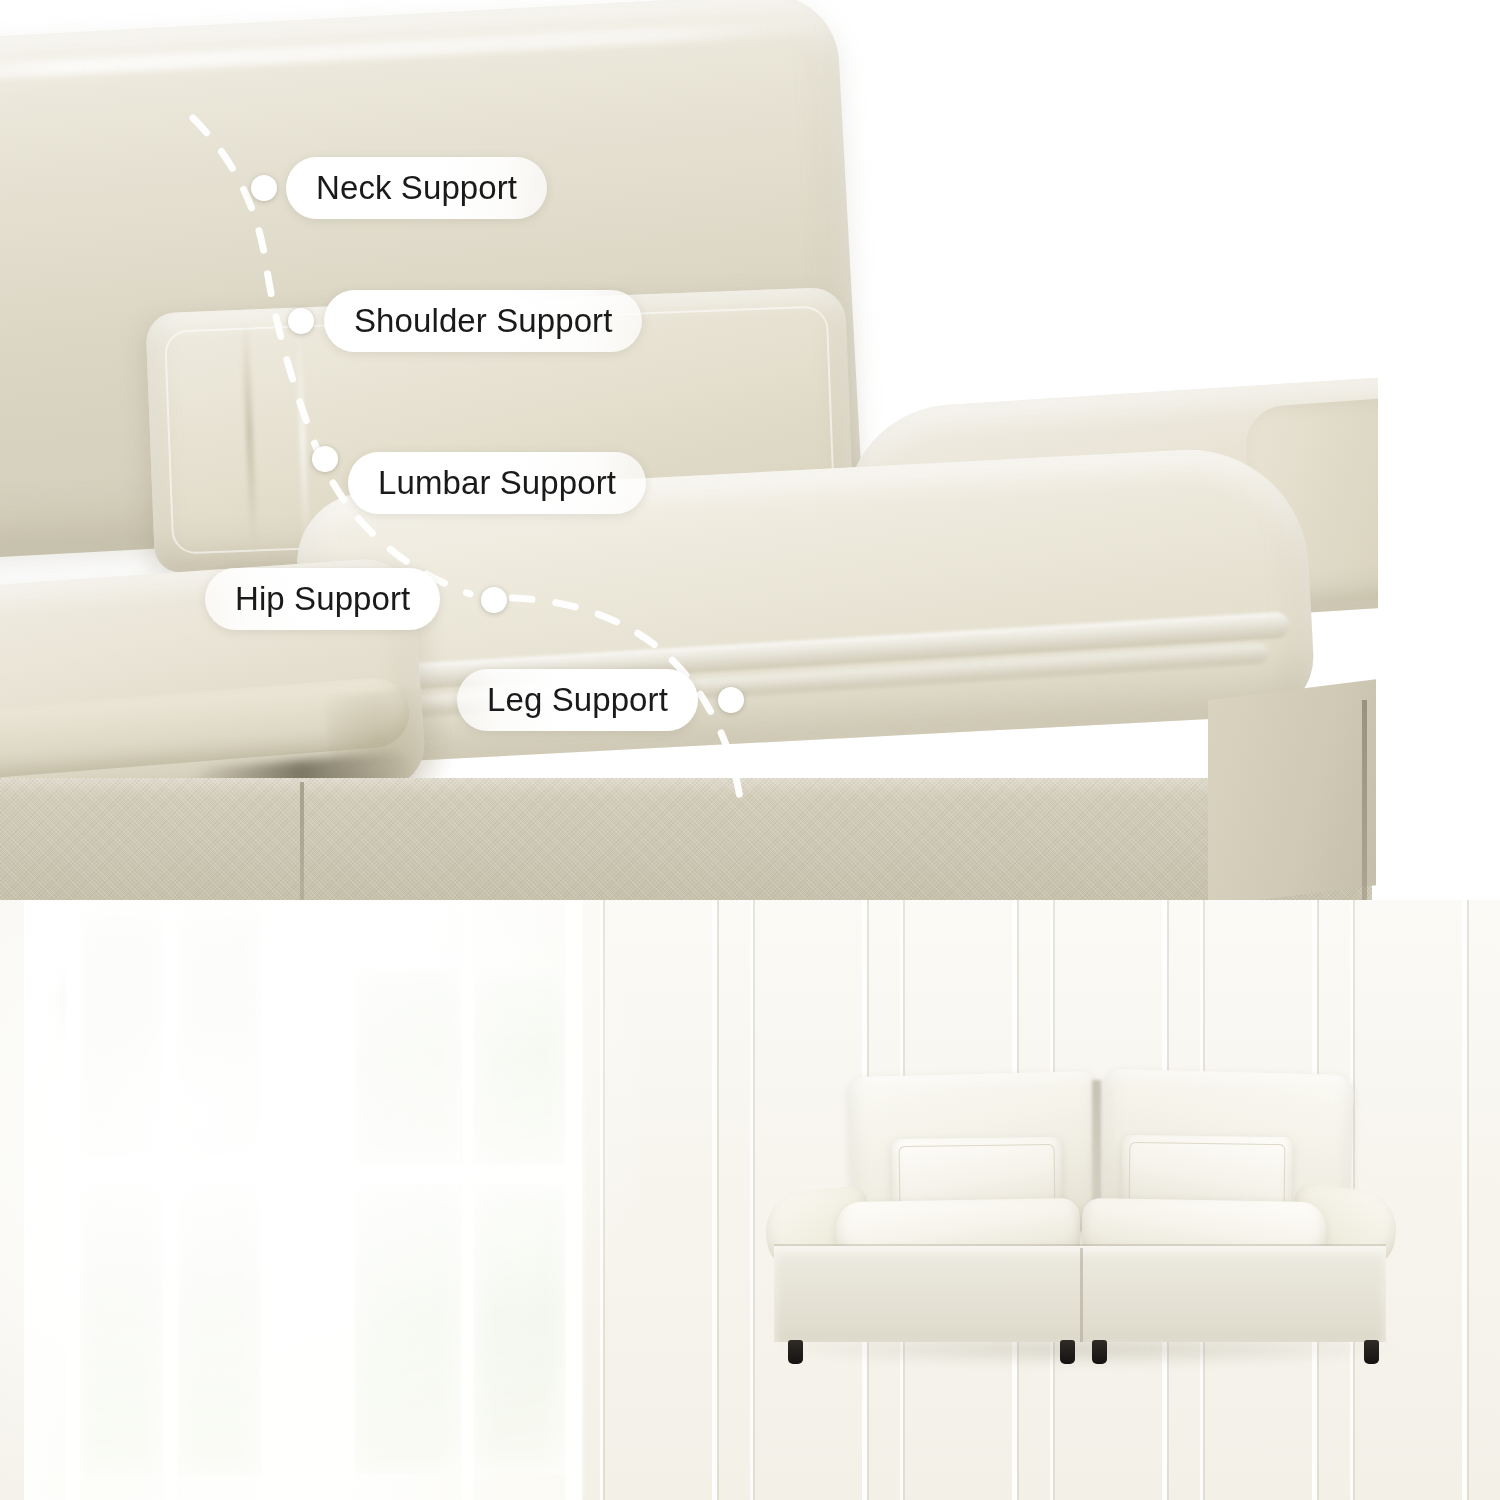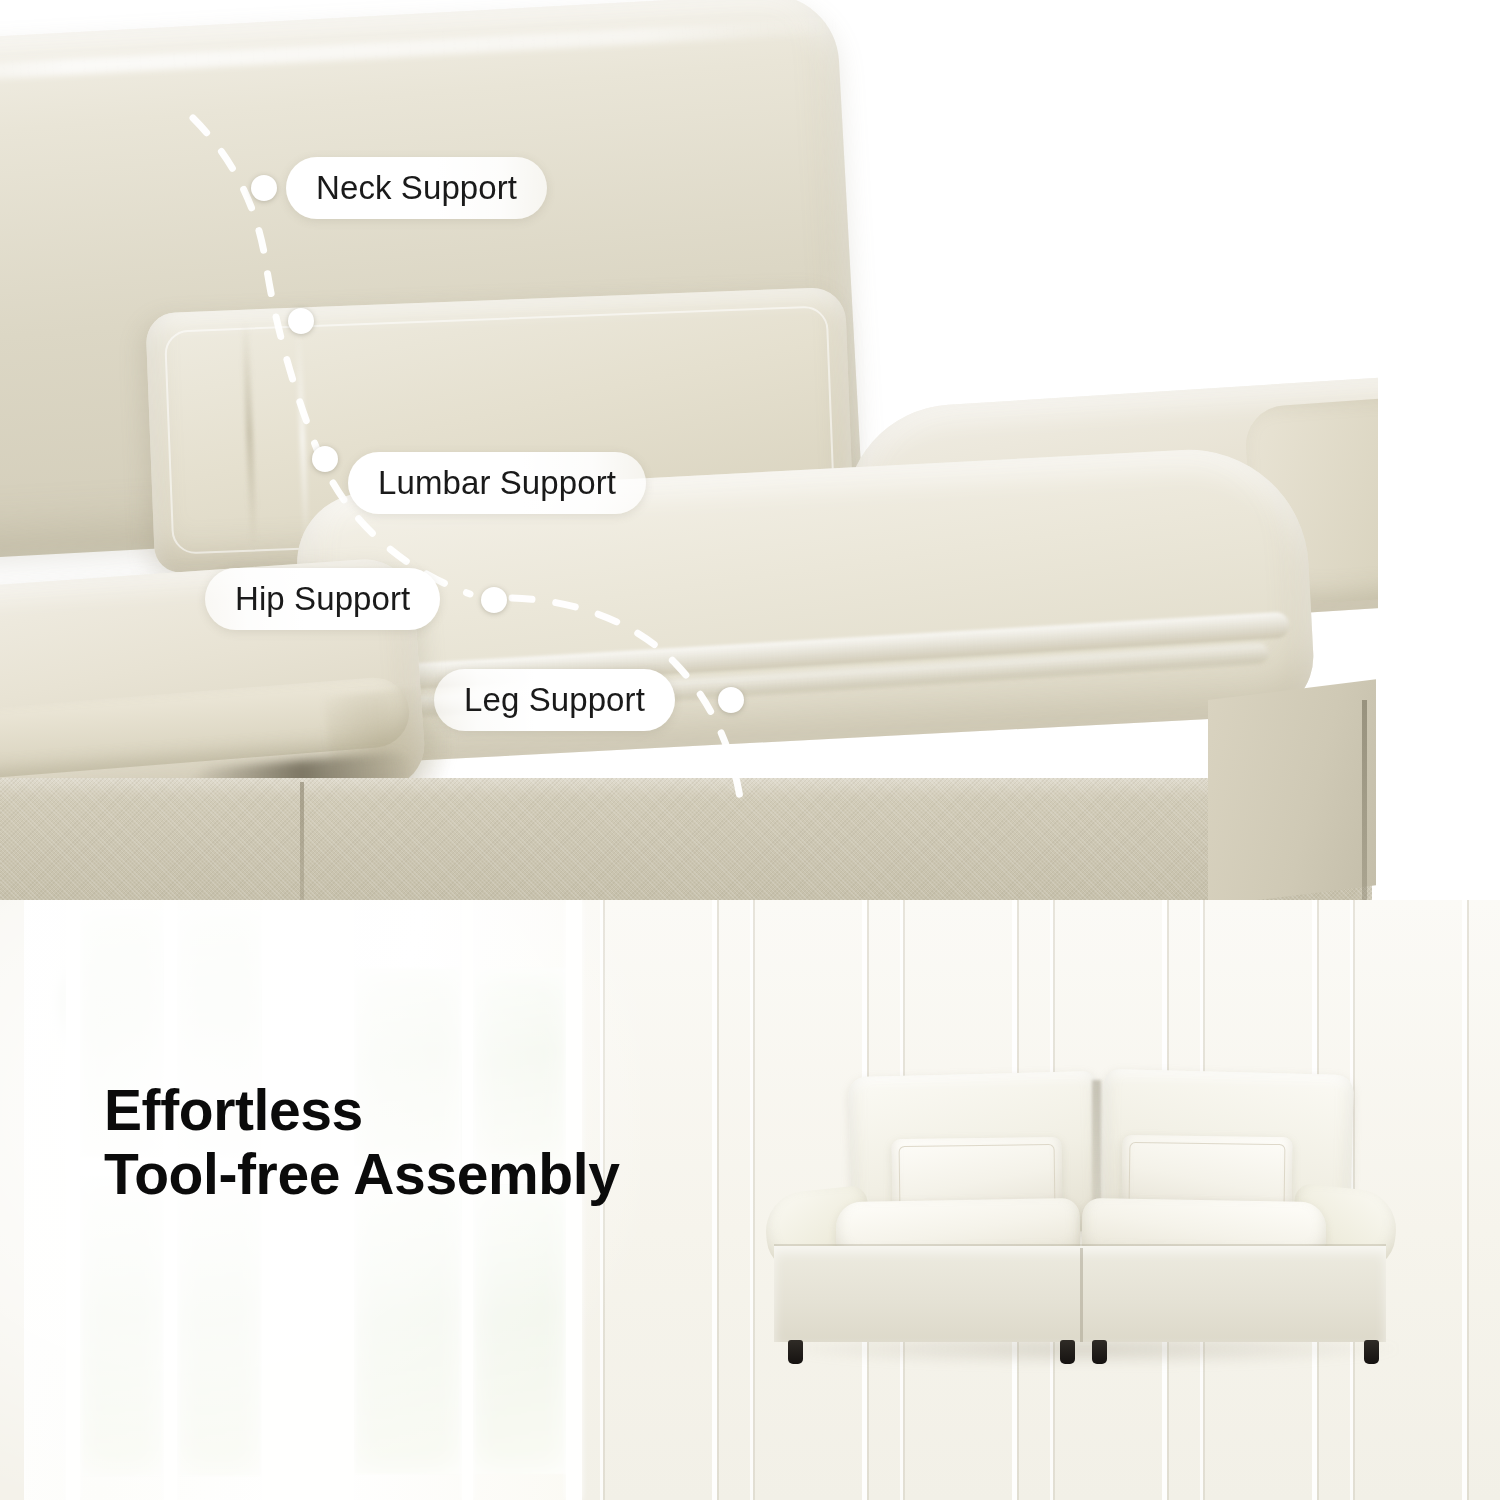--- a/index.html
+++ b/index.html
@@ -170,21 +170,21 @@
     background:linear-gradient(90deg,#ffffff 0%,#ffffff 58%,rgba(255,255,255,.92) 82%,rgba(255,255,255,.70) 100%);
     box-shadow:0 2px 10px rgba(120,114,96,.16);
   }
   .pill.rev {
     background:linear-gradient(270deg,#ffffff 0%,#ffffff 58%,rgba(255,255,255,.92) 82%,rgba(255,255,255,.70) 100%);
   }
   #pill-neck     { left:286px; top:157px; }
   #pill-shoulder { left:324px; top:290px; }
   #pill-lumbar   { left:348px; top:428px;margin-top:24px; }
   #pill-hip      { left:205px; top:568px; }
-  #pill-leg      { left:434px; top:669px; }
+  #pill-leg      { left:457px; top:669px; }
 
   .dot {
     position:absolute; width:26px; height:26px; border-radius:50%;
     background:#ffffff; box-shadow:0 1px 5px rgba(110,104,86,.35);
   }
   #dot-neck     { left:251px; top:175px; }
   #dot-shoulder { left:288px; top:308px; }
   #dot-lumbar   { left:312px; top:446px; }
   #dot-hip      { left:481px; top:587px; }
   #dot-leg      { left:718px; top:687px; }
@@ -361,20 +361,23 @@
       <path d="M 193,118 C 235,160 258,210 266,264 C 276,330 296,396 318,452
                C 346,522 404,570 470,594" fill="none" stroke="#ffffff" stroke-width="7" stroke-linecap="round" stroke-dasharray="20 24" opacity="0.96"></path>
       <path d="M 512,598 C 576,600 636,622 676,664 C 716,706 736,760 742,812" fill="none" stroke="#ffffff" stroke-width="7" stroke-linecap="round" stroke-dasharray="20 24" opacity="0.96"></path>
     </svg>
 
     <div class="pill" id="pill-neck">
       <span>Neck Support</span>
     </div>
     <div class="dot" id="dot-neck"></div>
 
+    <div class="pill" id="pill-shoulder">
+      <span>Shoulder Support</span>
+    </div>
     <div class="dot" id="dot-shoulder"></div>
 
     <div class="pill" id="pill-lumbar">
       <span>Lumbar Support</span>
     </div>
     <div class="dot" id="dot-lumbar"></div>
 
     <div class="pill rev" id="pill-hip">
       <span>Hip Support</span>
     </div>
@@ -433,19 +436,15 @@
     <div class="ms" id="ms-plinth-top"></div>
     <div class="ms" id="ms-plinth"></div>
     <div class="ms" id="ms-plinth-seam"></div>
     <div class="ms-foot" id="ms-foot-1"></div>
     <div class="ms-foot" id="ms-foot-2"></div>
     <div class="ms-foot" id="ms-foot-3"></div>
     <div class="ms-foot" id="ms-foot-4"></div>
   </div>
 
   <div id="copy-block">
-    <div id="heading">
-      <div>Effortless</div>
-      <div>Tool-free Assembly</div>
-    </div>
   </div>
 
 </div>
 
 </body></html>

